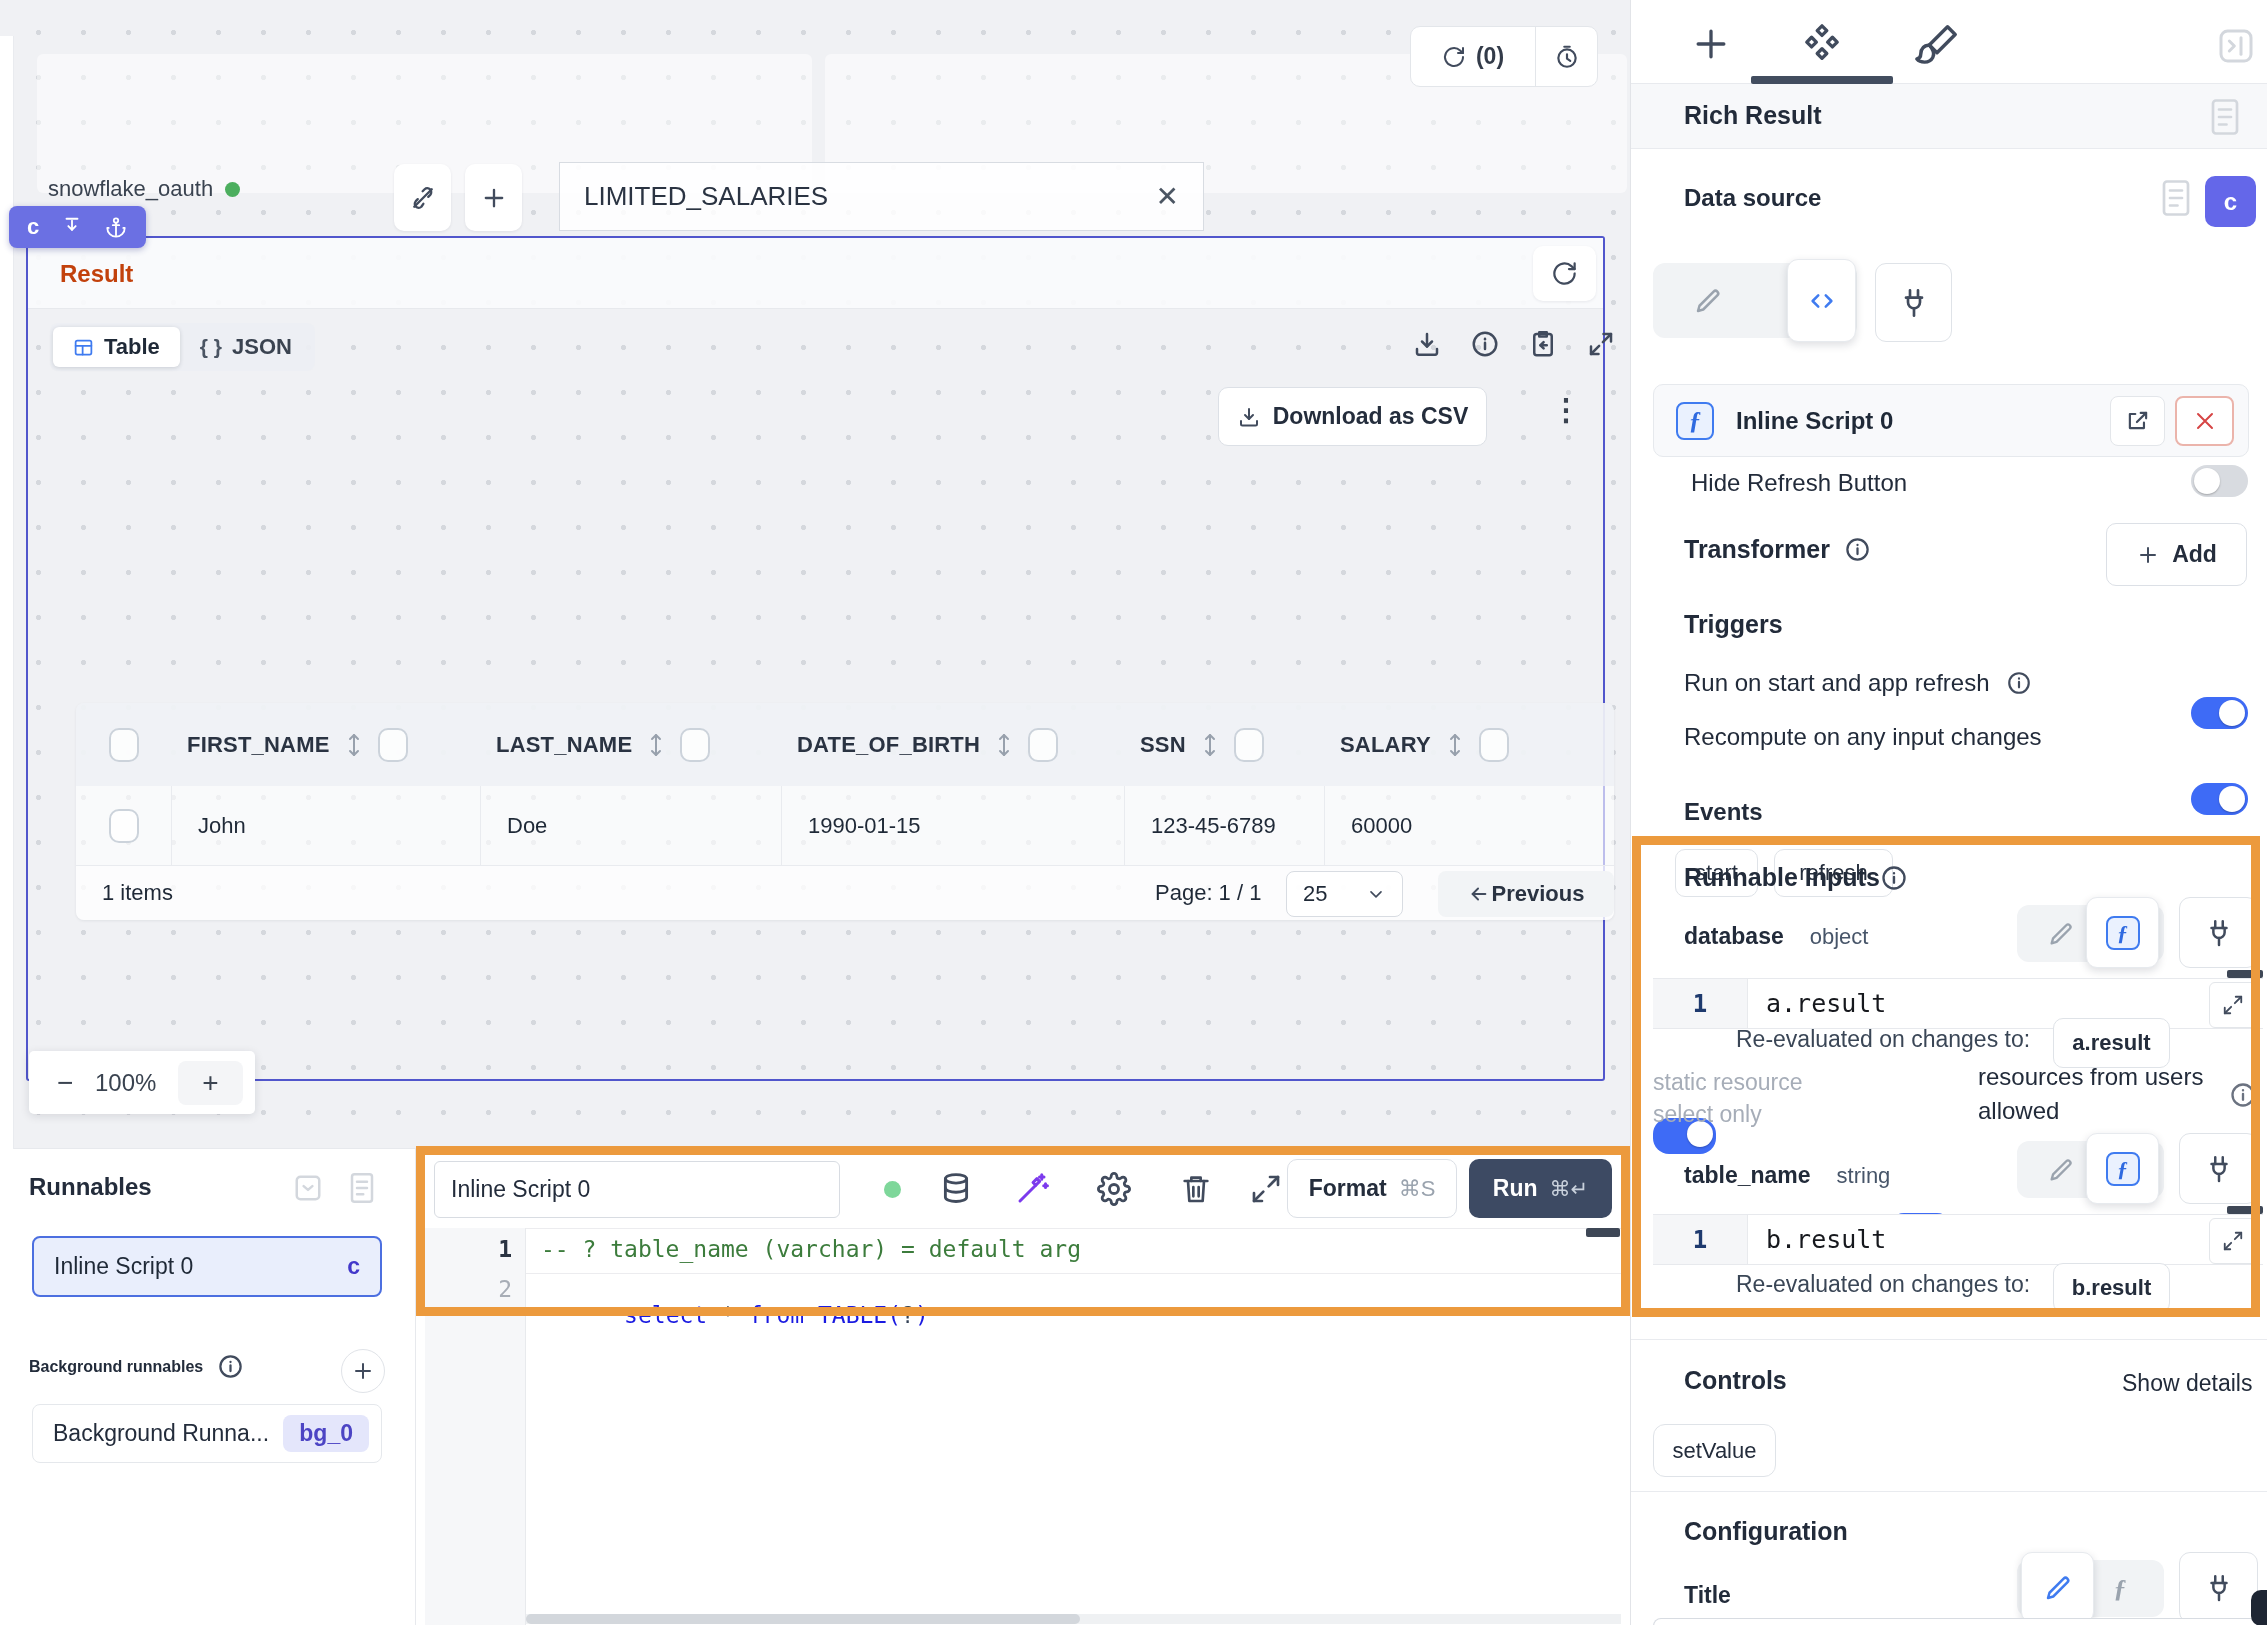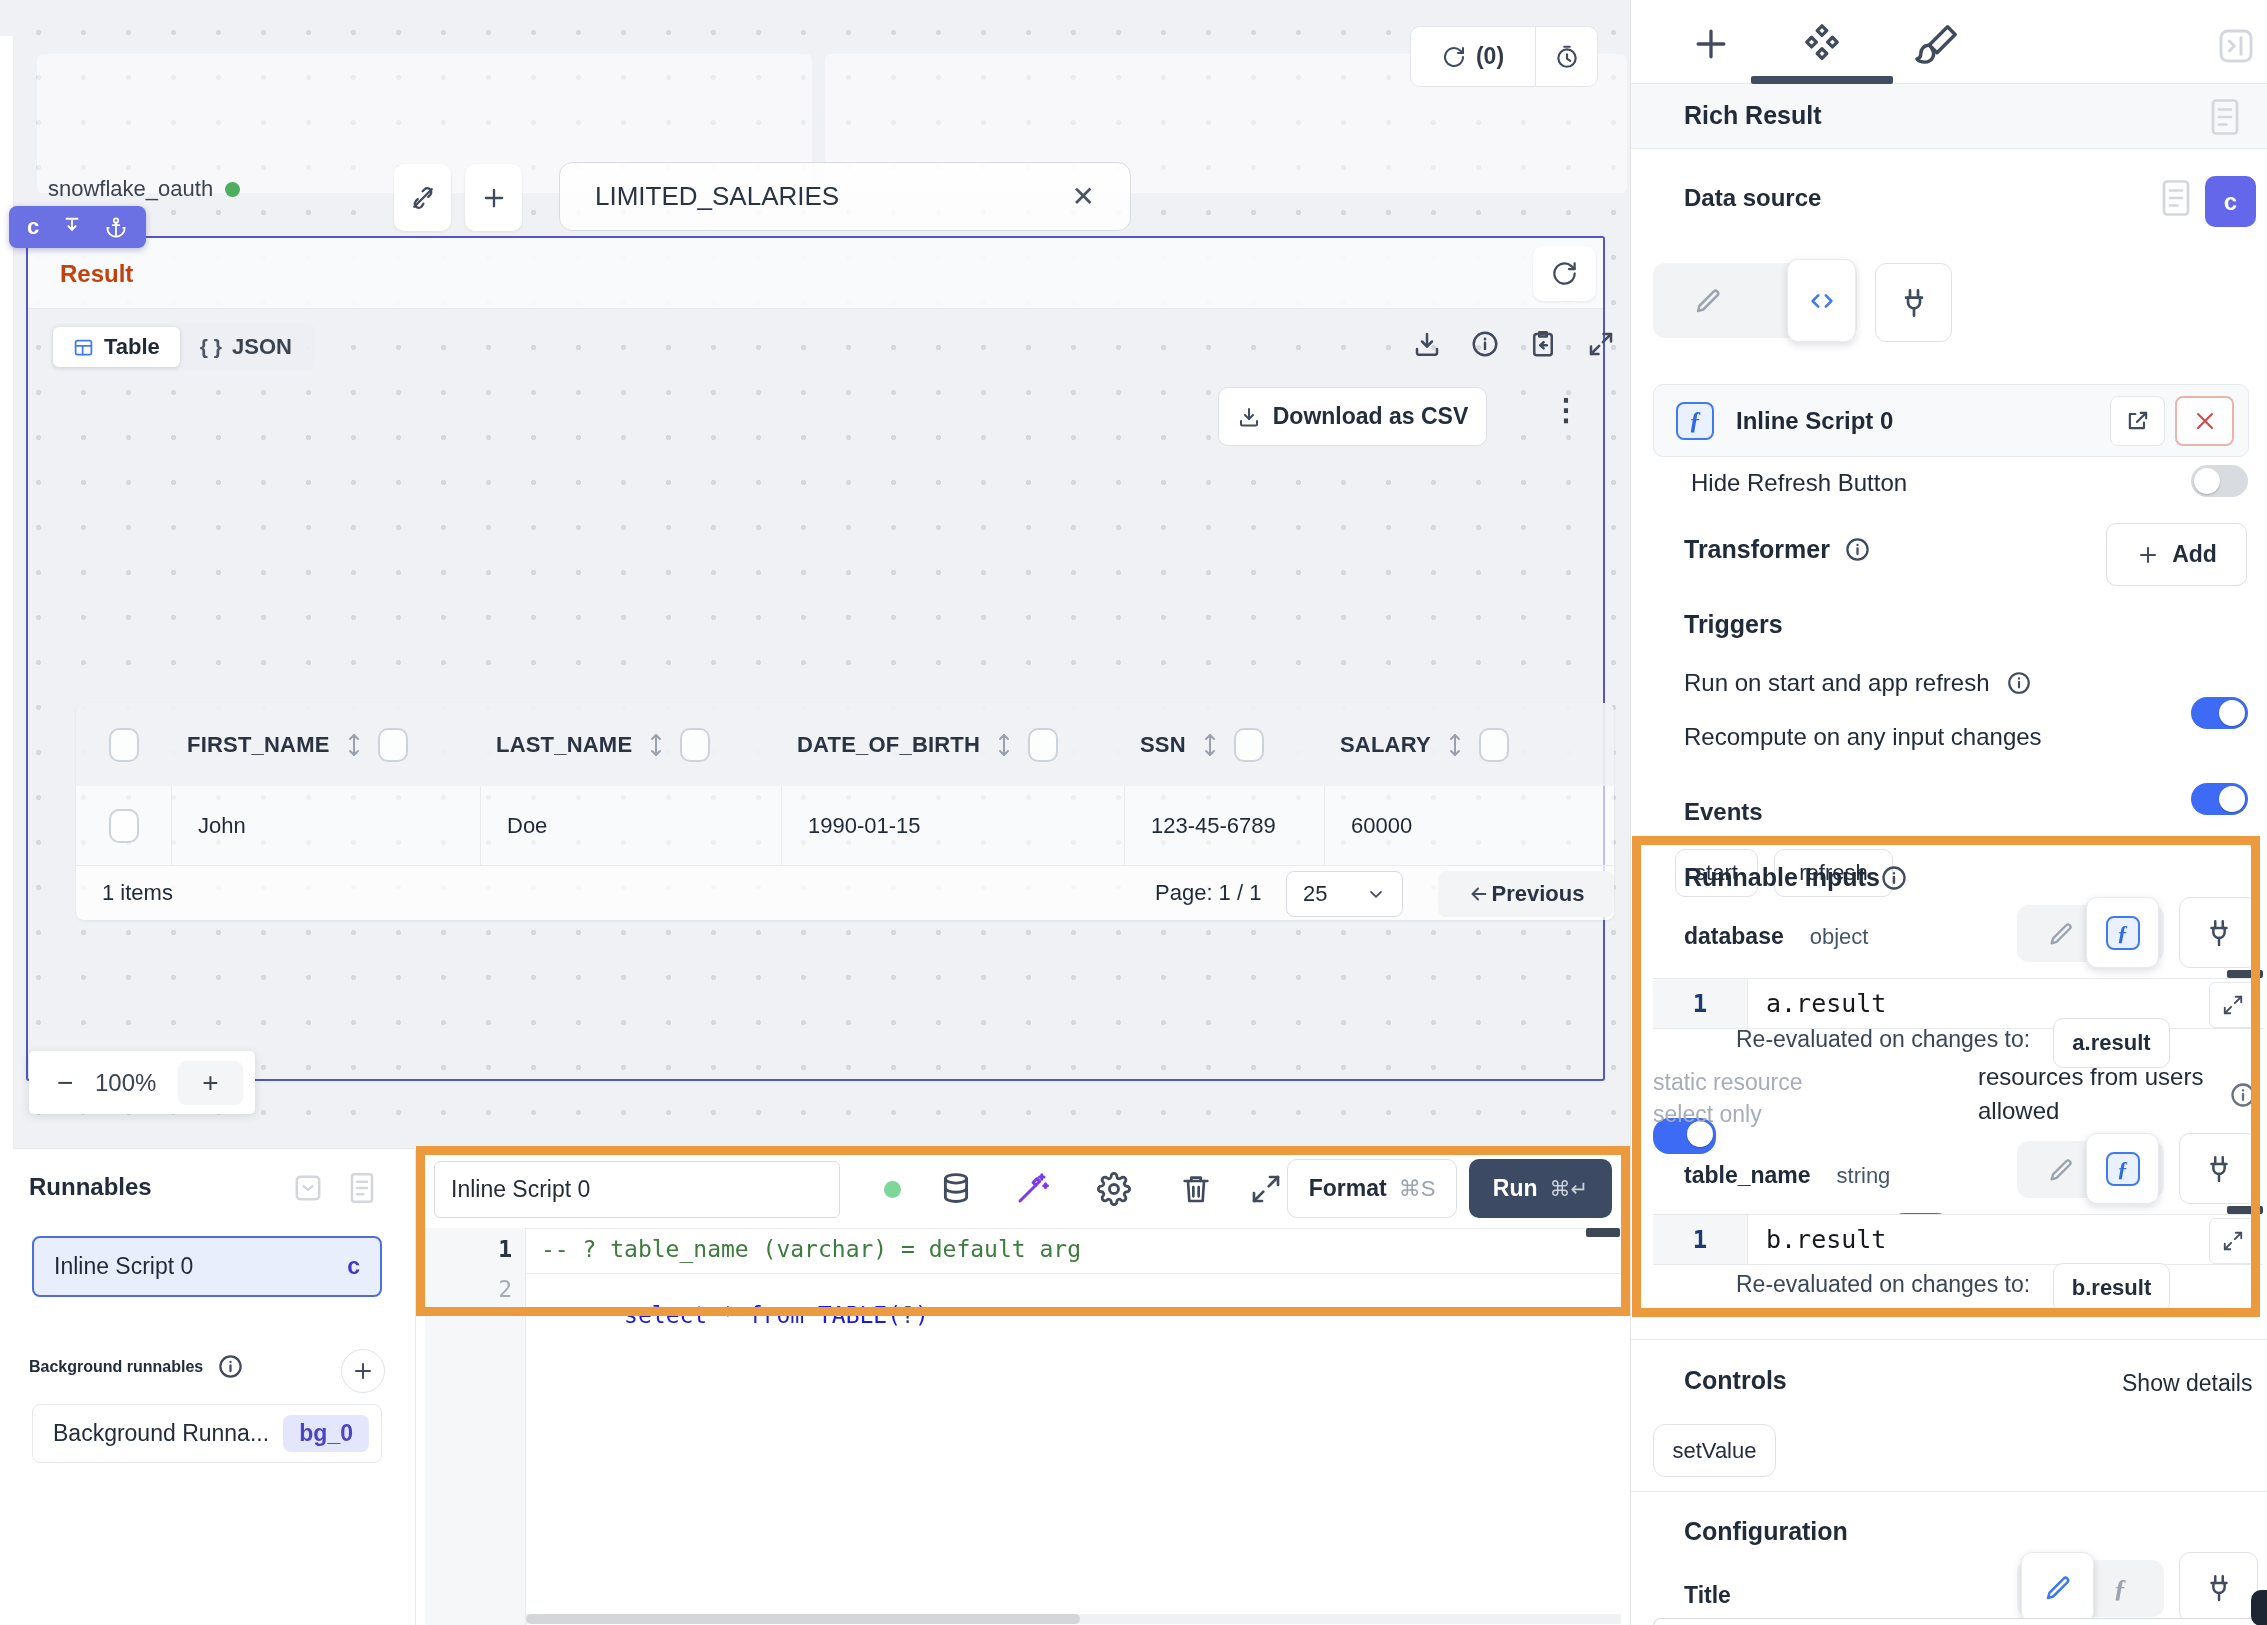--- a/index.html
+++ b/index.html
@@ -111,21 +111,21 @@
           <path d="M7.5 13l-1.7 1.7a3.4 3.4 0 0 0 4.8 4.8L12.3 17"></path>
           <path d="M16.5 11l1.7-1.7a3.4 3.4 0 0 0-4.8-4.8L11.7 6.2"></path>
           <path d="M4.5 19.5L19.5 4.5"></path>
         </svg>
     </div>
     <div class="abs wbtn" style="left:465px;top:164px;width:57px;height:67px">
       <svg class="ic" width="28" height="28" viewBox="0 0 24 24">
           <path d="M12 5v14M5 12h14"></path>
         </svg>
     </div>
-    <div class="abs flex" style="left:559px;top:162px;width:572px;height:69px;background:rgba(255,255,255,.85);border:1.5px solid #d8dce2;border-radius:13px;padding:0 35px">
+    <div class="abs flex" style="left:559px;top:162px;width:645px;height:69px;background:rgba(255,255,255,.85);border:1.5px solid #d8dce2;border-radius:0;padding:0 24px">
       <input style="flex: 1 1 0%; border: none; outline: none; background: transparent; font-size: 26px; color: rgb(42, 51, 66); font-family: &quot;Liberation Sans&quot;, sans-serif;" value="LIMITED_SALARIES">
       <span style="font-size:28px;color:#4b5563;cursor:pointer">✕</span>
     </div>
 
     <div class="abs flex" style="left:9px;top:206px;width:137px;height:42px;background:#6b70e3;border-radius:8px;box-shadow:0 2px 6px rgba(40,45,130,.3);gap:22px;padding:0 18px;z-index:5">
       <span style="color:#fff;font-weight:bold;font-size:22px">c</span>
       <svg class="ic ic-white" width="22" height="22" viewBox="0 0 24 24">
           <path d="M12 5v10"></path>
           <path d="M8 11l4 4 4-4"></path>
           <path d="M6 3h12"></path>

